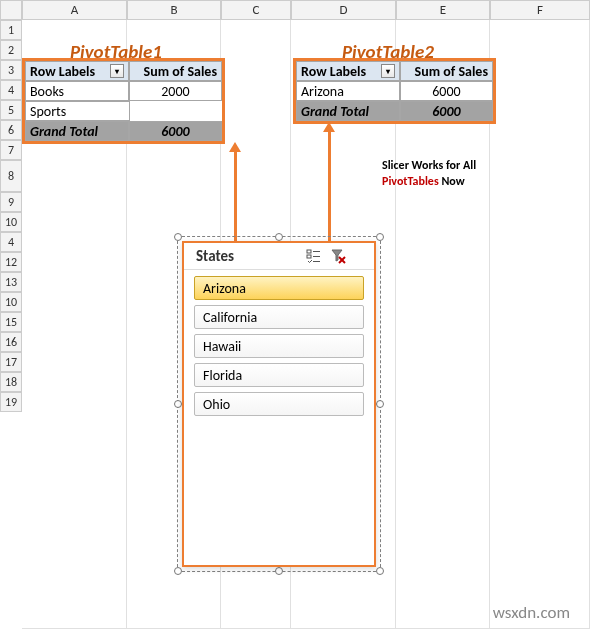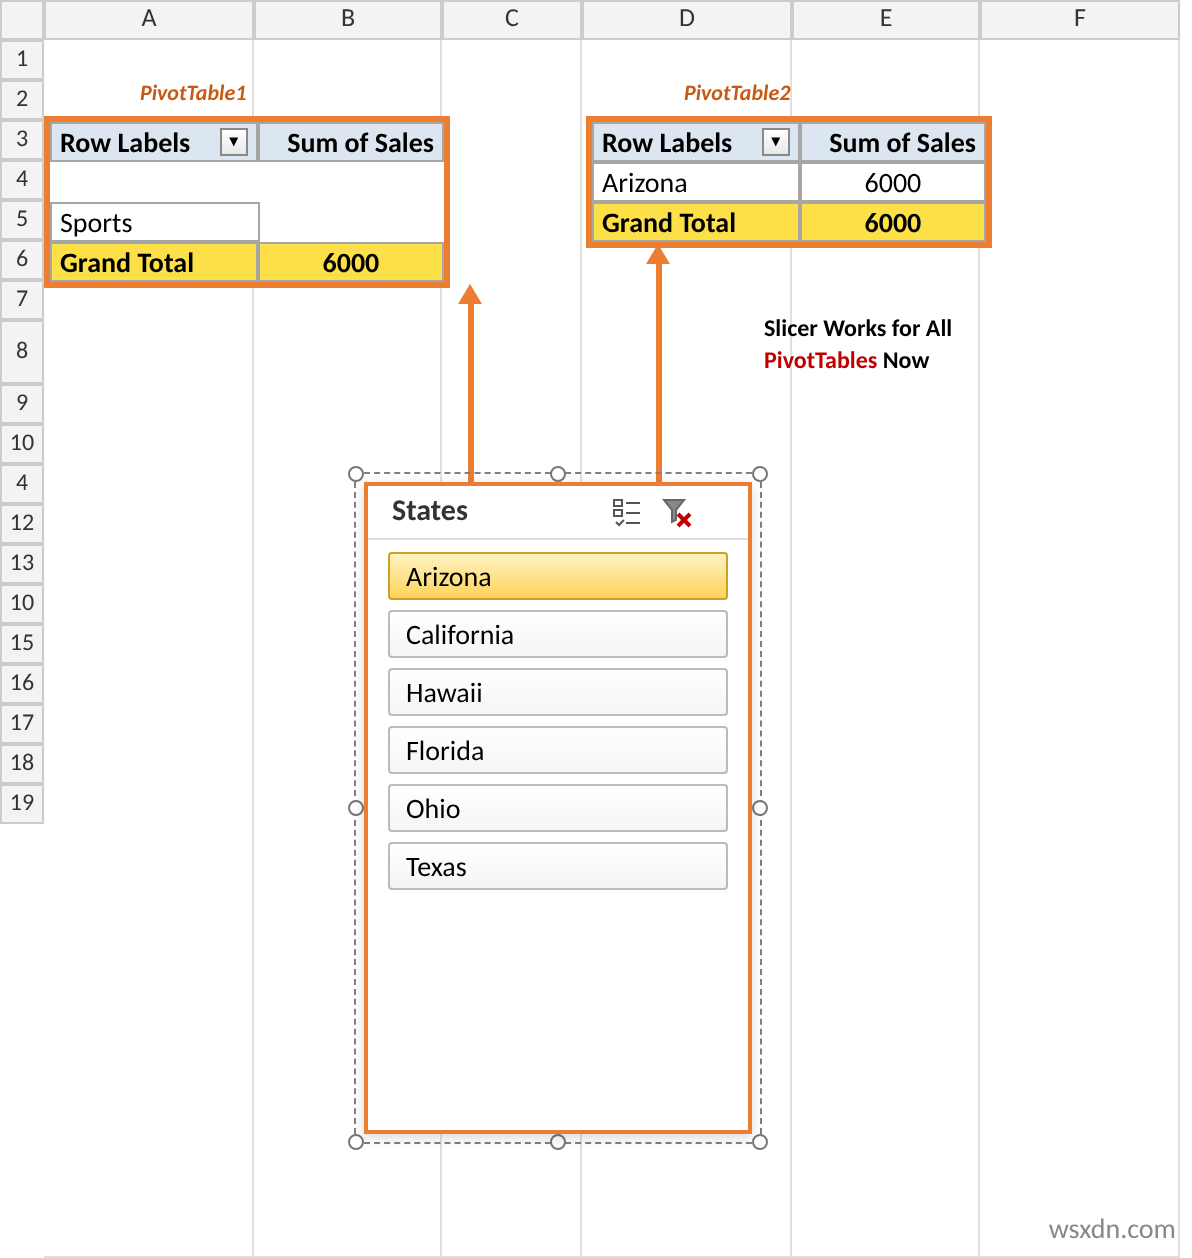--- a/index.html
+++ b/index.html
@@ -16,27 +16,27 @@
   }
   .col-headers { position: absolute; top: 0; left: 22px; height: 20px; display: flex; }
   .col-h { border: 1px solid #ccc; background: #f3f3f3; color: #333; text-align: center; font-size: 13px; line-height: 18px; }
   .row-headers { position: absolute; top: 20px; left: 0; width: 22px; }
   .row-h { border: 1px solid #ccc; background: #f3f3f3; color: #333; text-align: center; font-size: 12px; line-height: 18px; height: 20px; width: 22px; }
   .row-h.tall { height: 32px; line-height: 30px; }
   .corner { position:absolute; top:0; left:0; width:22px; height:20px; background:#f3f3f3; border:1px solid #ccc;}
   .gridlines { position: absolute; top: 20px; left: 22px; width: 574px; height: 609px; }
   .cell-border { position:absolute; border-right:1px solid #e0e0e0; border-bottom:1px solid #e0e0e0; }
 
-  .pivot-label { position:absolute; font-style: italic; font-weight: bold; color:#C55A11; font-size:11px;text-align:right; }
+  .pivot-label { position:absolute; font-style: italic; font-weight: bold; color:#C55A11; font-size:19px;text-align:right; }
 
   .pivot { position:absolute; border: 3px solid #ED7D31; background:#fff; }
   .pt-row { display:flex; height: 20px; }
   .pt-cell { border:1px solid #a6a6a6; padding:0 4px; display:flex; align-items:center; font-size:14px; }
   .pt-hdr { background:#DCE6F1; font-weight:bold; }
-  .pt-total { background:#fde047; font-weight:bold; }
+  .pt-total { background:#a3a3a3; font-weight:bold;font-style:italic; }
   .filter-icon { width:14px; height:14px; border:1px solid #888; background:linear-gradient(#fff,#e8e8e8); margin-left:auto; display:flex; align-items:center; justify-content:center; font-size:8px;}
   .pt-cell.right { justify-content:flex-end; }
   .pt-cell.center { justify-content:center; }
 
   .arrow-v { position:absolute; width:3px; background:#ED7D31; }
   .arrow-v::before { content:''; position:absolute; top:-8px; left:-5px; border-left:6.5px solid transparent; border-right:6.5px solid transparent; border-bottom:10px solid #ED7D31; }
 
   .callout { position:absolute; font-weight:bold; font-size:12px; line-height:1.3; color:#000; }
   .callout .red { color:#C00000; }
 
@@ -45,21 +45,21 @@
 
   .slicer { position:absolute; border:2px solid #ED7D31; background:#fff; box-shadow: 0 2px 6px rgba(0,0,0,0.15); }
   .slicer-head { display:flex; align-items:center; padding:4px 28px 4px 12px; font-weight:bold; font-size:15px; color:#333; background:#fff; border-bottom:1px solid #ddd; }
   .slicer-head .spacer { flex:1; }
   .slicer-items { padding:6px 10px; }
   .slicer-item { border:1px solid #bbb; border-radius:2px; height:24px; margin-bottom:5px; padding:0 8px; display:flex; align-items:center; background:linear-gradient(#ffffff,#f5f5f5); font-size:14px; }
   .slicer-item.active { background:linear-gradient(#FFF3C2,#FDD35A); border-color:#c9a227;}
   
   .ico-multiselect svg, .ico-clear svg { display:block; }
 
-  .watermark { position:absolute; bottom:6px; right:8px; font-size:14px; color:#888; }
+  .watermark { position:absolute; bottom:6px; right:26px; font-size:17px; color:#888; }
 </style>
 </head>
 <body>
 
 <div class="corner"></div>
 
 <div class="col-headers">
   <div class="col-h" style="width:105px">A</div>
   <div class="col-h" style="width:94px">B</div>
   <div class="col-h" style="width:70px">C</div>
@@ -104,20 +104,22 @@
 
 <div class="pivot" style="left:22px; top:58px; width:203px;">
   <div class="pt-row">
     <div class="pt-cell pt-hdr" style="width:105px">
       <span>Row Labels</span>
       <span class="filter-icon">▾</span>
     </div>
     <div class="pt-cell pt-hdr right" style="width:94px">Sum of Sales</div>
   </div>
   <div class="pt-row">
+    <div class="pt-cell" style="width:105px">Books</div>
+    <div class="pt-cell center" style="width:94px">2000</div>
   </div>
   <div class="pt-row">
     <div class="pt-cell" style="width:105px">Sports</div>
   </div>
   <div class="pt-row">
     <div class="pt-cell pt-total" style="width:105px">Grand Total</div>
     <div class="pt-cell pt-total center" style="width:94px">6000</div>
   </div>
 </div>
 
@@ -179,17 +181,16 @@
           <line x1="15" y1="9" x2="9" y2="15" stroke="#C00000" stroke-width="2"></line>
         </svg>
     </span>
   </div>
   <div class="slicer-items">
     <div class="slicer-item active">Arizona</div>
     <div class="slicer-item">California</div>
     <div class="slicer-item">Hawaii</div>
     <div class="slicer-item">Florida</div>
     <div class="slicer-item">Ohio</div>
-    <div class="slicer-item">Texas</div>
   </div>
 </div>
 
 <div class="watermark">wsxdn.com</div>
 
 </body></html>

